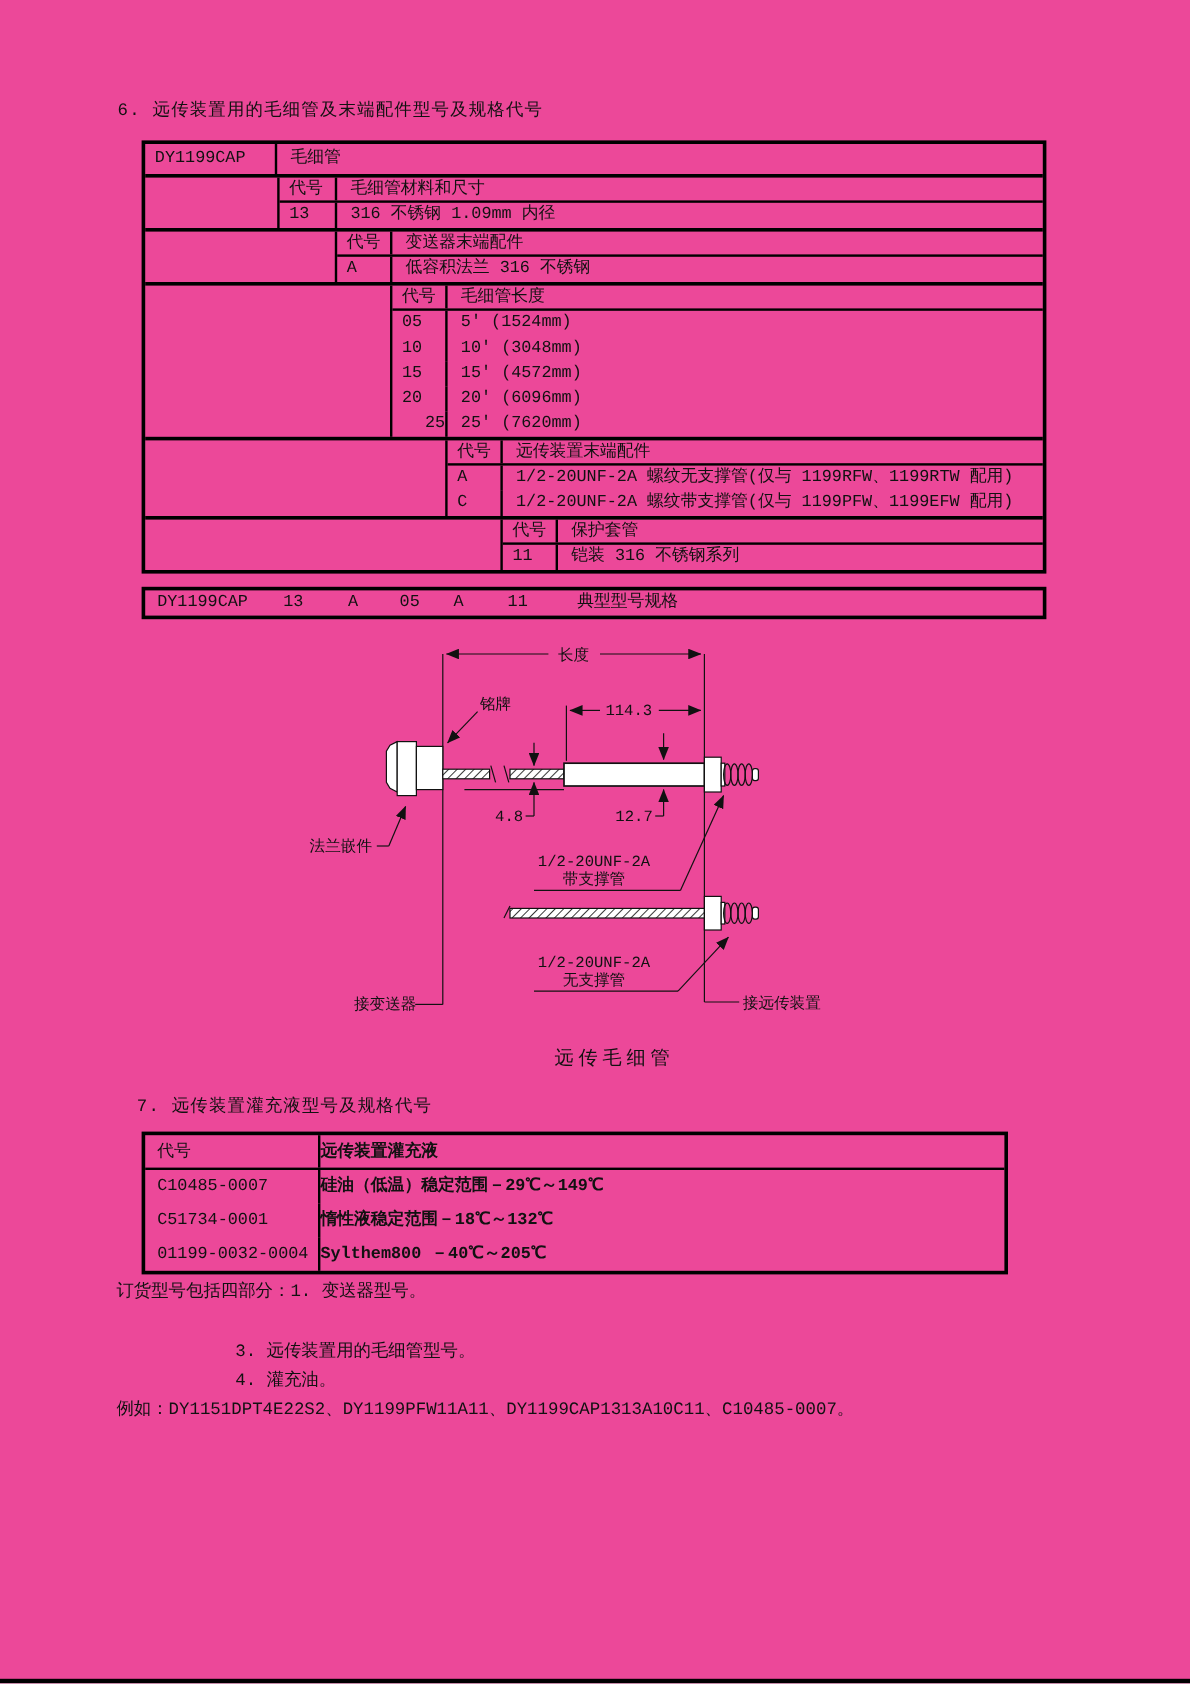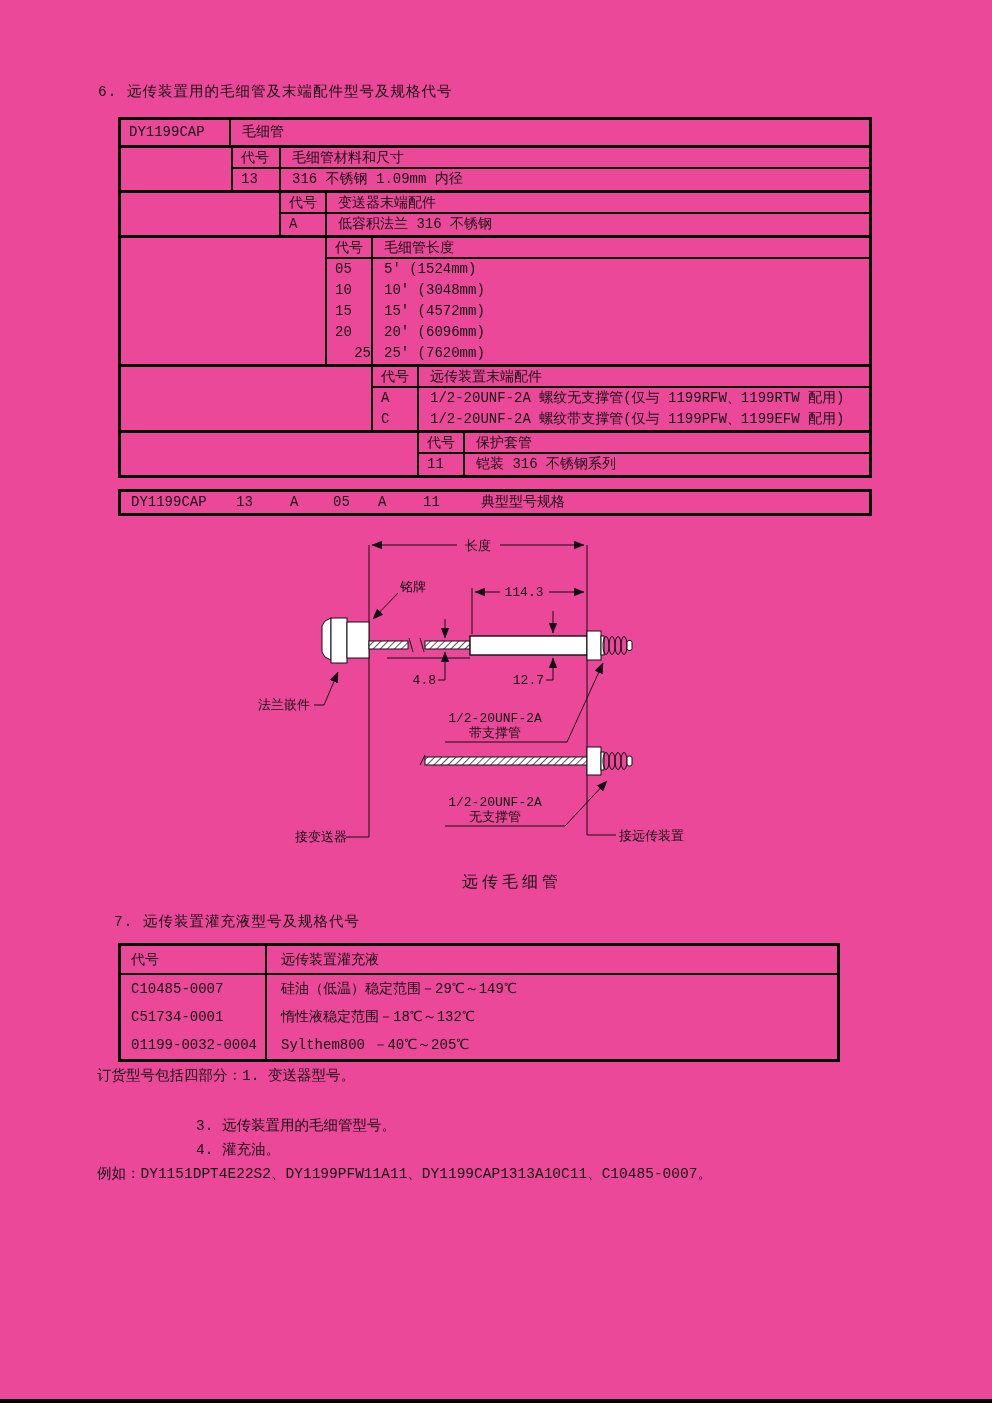--- a/index.html
+++ b/index.html
@@ -23,21 +23,21 @@
   .b2-item{position:absolute;top:0;line-height:21px;font-size:14px;white-space:nowrap;}
   
   .diagram{left:248px;top:533px;overflow:visible;}
   .diagram text{font-size:13px;fill:#111;}
   .caption{left:362px;top:872px;width:300px;text-align:center;font-size:16px;letter-spacing:4px;}
   
   .t3{left:118px;top:943px;width:722px;border:3px solid #000;box-sizing:border-box;}
   .t3-row{display:flex;height:28px;line-height:28px;font-size:14px;box-sizing:border-box;}
   .t3-head{height:29px;line-height:29px;border-bottom:2px solid #000;}
   .t3-code{flex:none;width:146px;border-right:2px solid #000;padding-left:10px;box-sizing:border-box;}
-  .t3-desc{flex:1;padding-left:14px;white-space:nowrap;}
+  .t3-desc{flex:1;white-space:nowrap;font-weight:bold;}
   
   .note{font-size:14.5px;white-space:nowrap;}
   .edge{left:0;bottom:0;width:992px;height:4px;background:#000;}
 </style>
 </head>
 <body>
 
 <div class="page">
 
   <div class="abs title" style="left:98px;top:82px">6. 远传装置用的毛细管及末端配件型号及规格代号</div>

